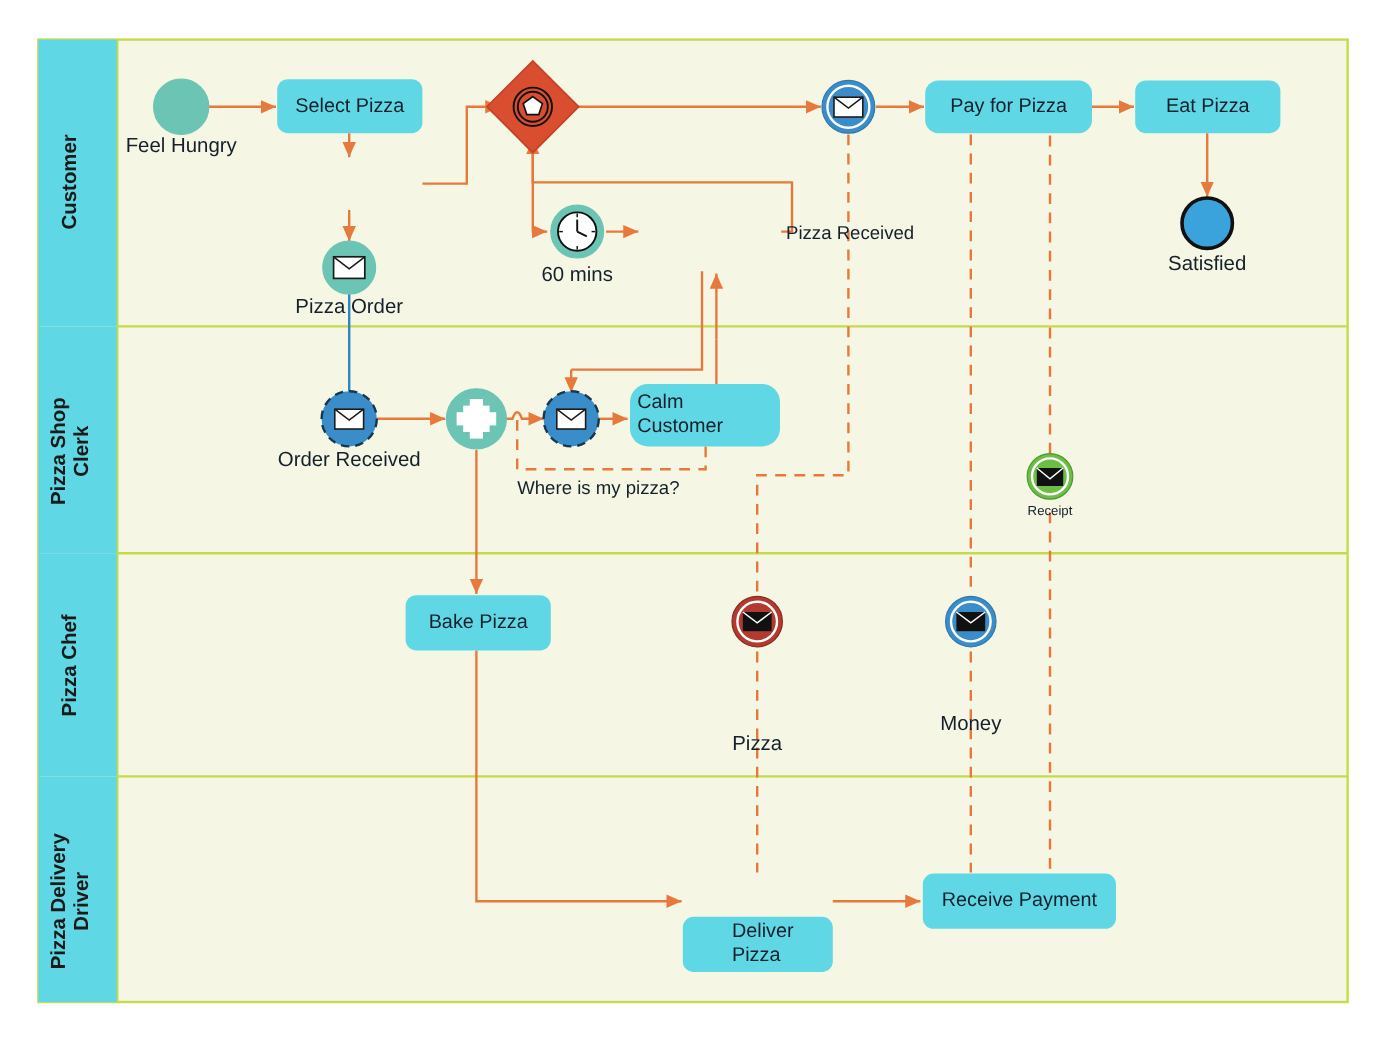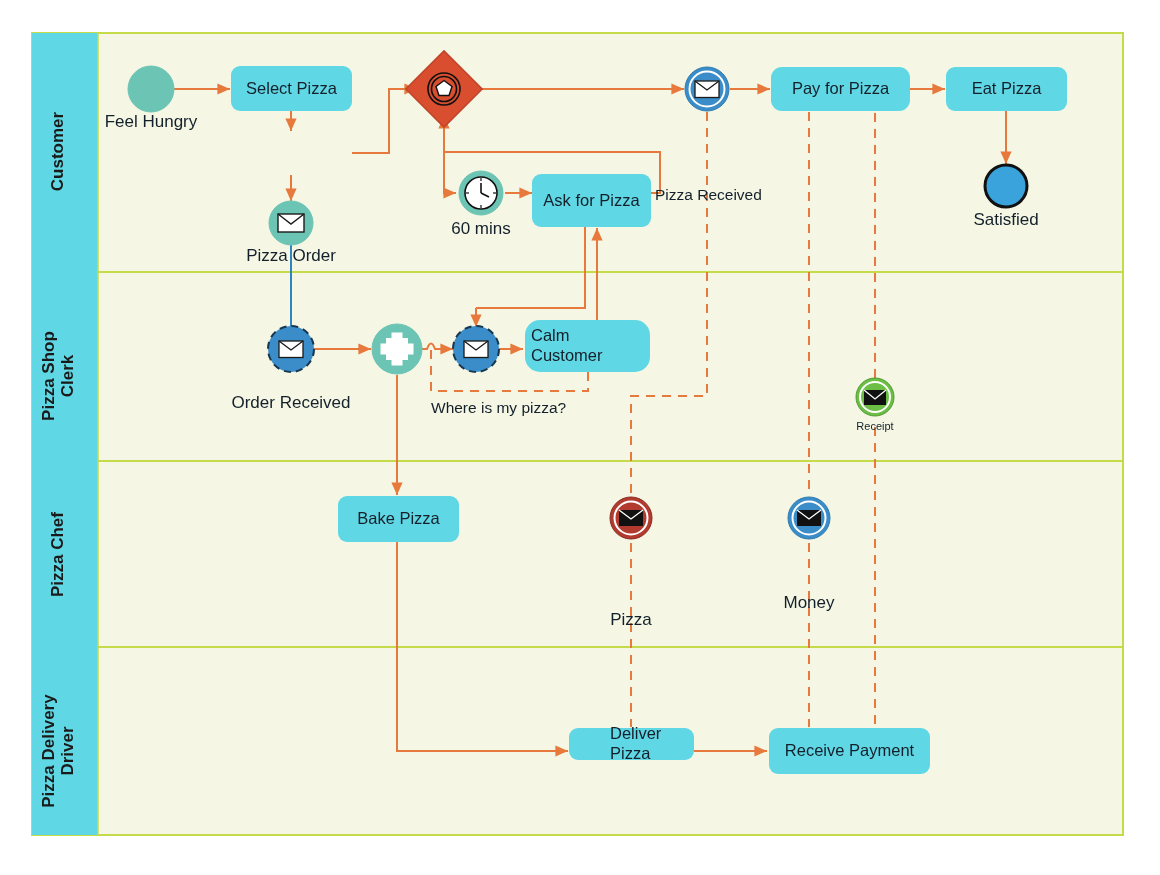--- a/index.html
+++ b/index.html
@@ -245,45 +245,43 @@
 Clerk</div>
 
   <div class="lane-title" style="left:-22px; top:545px; width:160px; transform:rotate(-90deg);">Pizza Chef</div>
 
   <div class="lane-title" style="left:-28px; top:732px; width:172px; transform:rotate(-90deg);">Pizza Delivery
 Driver</div>
 
   <div class="task" style="left:231px; top:66px; width:121px; height:45px;">Select Pizza</div>
 
 
-  <div class="task" style="left:532px; top:174px; width:119px; height:53px;">Ask for
-Pizza</div>
 
   <div class="task" style="left:771px; top:67px; width:139px; height:44px;border-radius:11px;">Pay for Pizza</div>
 
   <div class="task" style="left:946px; top:67px; width:121px; height:44px;">Eat Pizza</div>
 
   <div class="task" style="left:525px; top:320px; width:125px; height:52px;border-radius:15px;">Calm
 Customer</div>
 
   <div class="task" style="left:338px; top:496px; width:121px; height:46px;">Bake Pizza</div>
 
-  <div class="task" style="left:569px; top:728px; width:125px; height:32px;padding-left:41px;">Deliver Pizza</div>
+  <div class="task" style="left:569px; top:764px; width:125px; height:46px;padding-left:41px;">Deliver Pizza</div>
 
   <div class="task" style="left:769px; top:728px; width:161px; height:46px;">Receive Payment</div>
 
   <div class="ev-label" style="left:51px; top:112px; width:200px;">Feel Hungry</div>
 
   <div class="ev-label" style="left:191px; top:246px; width:200px;">Pizza Order</div>
 
   <div class="ev-label" style="left:381px; top:219px; width:200px;">60 mins</div>
 
   <div class="ev-label" style="left:906px; top:210px; width:200px;">Satisfied</div>
 
-  <div class="ev-label" style="left:191px; top:393px; width:200px;">Order Received</div>
+  <div class="ev-label" style="left:191px; top:373px; width:200px;">Order Received</div>
 
   <div class="ev-label small" style="left:775px; top:420px; width:200px;">Receipt</div>
 
   <div class="ev-label" style="left:531px; top:610px; width:200px;">Pizza</div>
 
   <div class="ev-label" style="left:709px; top:593px; width:200px;">Money</div>
 
   <div class="flow-label" style="left:655px; top:186px;">Pizza Received</div>
 
   <div class="flow-label" style="left:431px; top:399px;">Where is my pizza?</div>

